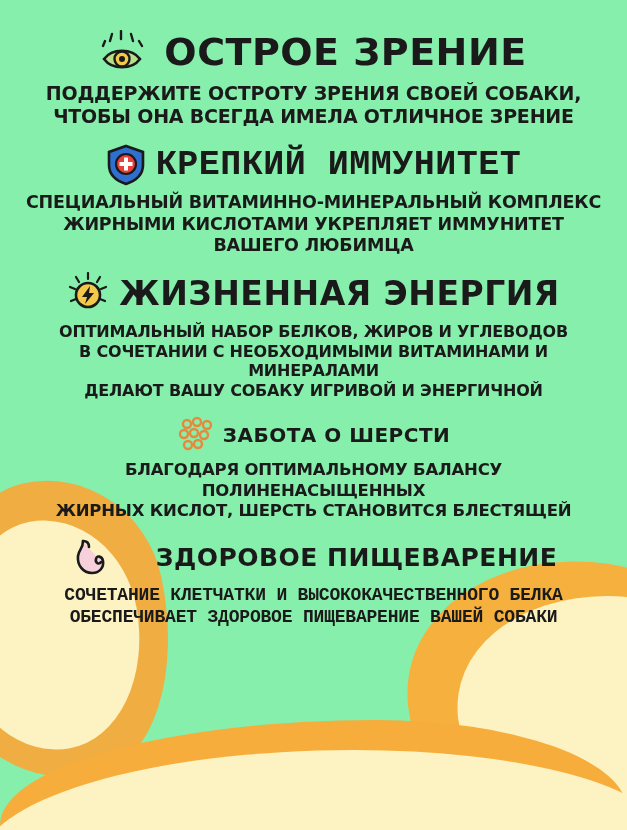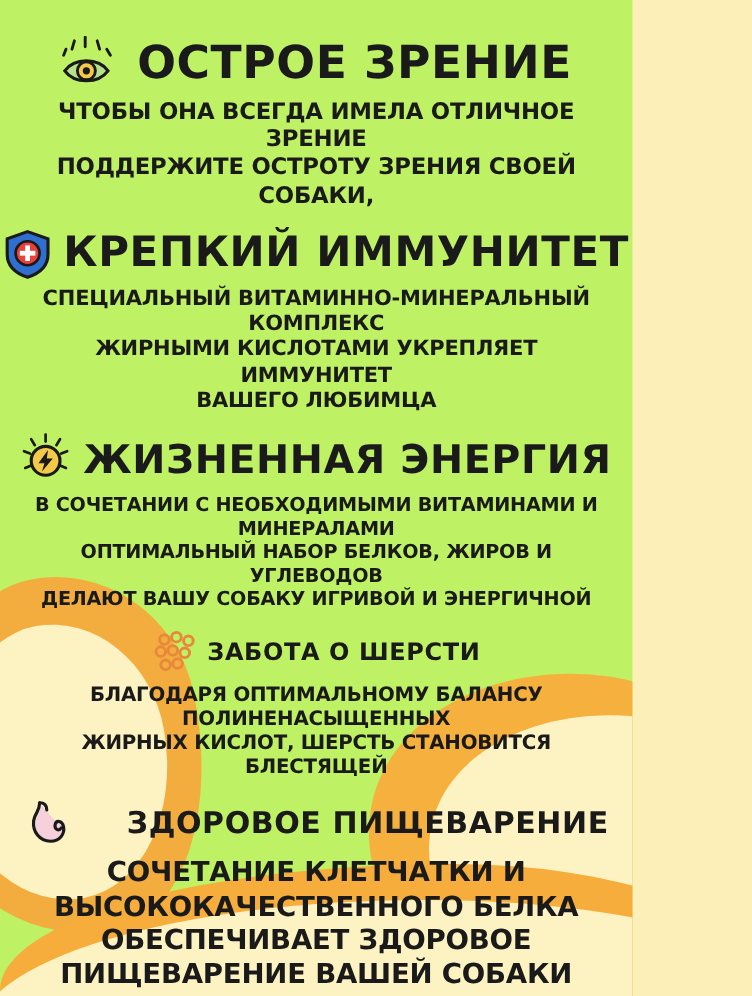--- a/index.html
+++ b/index.html
@@ -8,23 +8,23 @@
   }
   body {
     width: 627px;
     height: 830px;
     background: #fcf0b8;
     font-family: "Liberation Sans", sans-serif;
     overflow: hidden;
   }
   .poster {
     position: relative;
-    width: 527px;
+    width: 627px;
     height: 830px;
-    background: #bef264;
+    background: #86efac;
     overflow: hidden;
   }
   
   .wave-left-top {
     position: absolute;
     left: -60px;
     top: 480px;
     width: 230px;
     height: 300px;
     background: #f5a93c;
@@ -116,28 +116,28 @@
     padding: 0 4px;
   }
   .icon {
     display: inline-block;
     flex: 0 0 auto;
     line-height: 0;
   }
   
   .sec-vision .heading-text { font-size: 38px; }
   .sec-vision .body-text { font-size: 19px; }
-  .sec-immunity .heading-text { font-size: 35px; }
+  .sec-immunity .heading-text { font-size: 35px; font-family: Liberation Mono, monospace; }
   .sec-immunity .body-text { font-size: 17.5px; text-align: center; }
   .sec-energy .heading-text { font-size: 33px; }
   .sec-energy .body-text { font-size: 16px; }
   .sec-coat .heading-text { font-size: 20px; }
   .sec-coat .body-text { font-size: 16.5px; }
   .sec-digestion .heading-text { font-size: 25px; margin-left: 36px; }
-  .sec-digestion .body-text { font-size: 23px; }
+  .sec-digestion .body-text { font-size: 18px; font-family: Liberation Mono, monospace; }
 </style>
 </head>
 <body>
 
 <div class="poster">
 
   <div class="wave-left-top"></div>
   <div class="wave-left-inner"></div>
   <div class="wave-right"></div>
   <div class="wave-right-inner"></div>
@@ -157,22 +157,22 @@
               <line x1="5" y1="11" x2="3" y2="16"></line>
               <line x1="39" y1="11" x2="42" y2="16"></line>
             </g>
             <path d="M4 29 C12 18, 32 18, 40 29 C32 40, 12 40, 4 29 Z" fill="#b7e08a" stroke="#1a1a1a" stroke-width="2.6"></path>
             <circle cx="22" cy="29" r="7.5" fill="#f3c94a" stroke="#1a1a1a" stroke-width="2.4"></circle>
             <circle cx="22" cy="29" r="3" fill="#1a1a1a"></circle>
           </svg>
         </span>
         <span class="heading-text">ОСТРОЕ ЗРЕНИЕ</span>
       </div>
+      <div class="body-text">ПОДДЕРЖИТЕ ОСТРОТУ ЗРЕНИЯ СВОЕЙ СОБАКИ,</div>
       <div class="body-text">ЧТОБЫ ОНА ВСЕГДА ИМЕЛА ОТЛИЧНОЕ ЗРЕНИЕ</div>
-      <div class="body-text">ПОДДЕРЖИТЕ ОСТРОТУ ЗРЕНИЯ СВОЕЙ СОБАКИ,</div>
     </div>
 
     <div class="section sec-immunity">
       <div class="heading-row">
         <span class="icon">
           <svg width="40" height="42" viewBox="0 0 40 42">
             <path d="M20 2 L37 8 V21 C37 31, 29 37, 20 40 C11 37, 3 31, 3 21 V8 Z" fill="#2f6fd0" stroke="#1a1a1a" stroke-width="2.6"></path>
             <circle cx="20" cy="20" r="10" fill="#e8413c" stroke="#1a1a1a" stroke-width="2.2"></circle>
             <rect x="18" y="13.5" width="4" height="13" fill="#ffffff"></rect>
             <rect x="13.5" y="18" width="13" height="4" fill="#ffffff"></rect>
@@ -197,22 +197,22 @@
               <line x1="39" y1="15" x2="34" y2="17"></line>
               <line x1="4" y1="29" x2="9" y2="27"></line>
               <line x1="38" y1="29" x2="33" y2="27"></line>
             </g>
             <circle cx="21" cy="23" r="12" fill="#f3c94a" stroke="#1a1a1a" stroke-width="2.6"></circle>
             <path d="M23 14 L15 25 H20 L18 32 L27 21 H22 Z" fill="#1a1a1a"></path>
           </svg>
         </span>
         <span class="heading-text">ЖИЗНЕННАЯ ЭНЕРГИЯ</span>
       </div>
+      <div class="body-text">ОПТИМАЛЬНЫЙ НАБОР БЕЛКОВ, ЖИРОВ И УГЛЕВОДОВ</div>
       <div class="body-text">В СОЧЕТАНИИ С НЕОБХОДИМЫМИ ВИТАМИНАМИ И МИНЕРАЛАМИ</div>
-      <div class="body-text">ОПТИМАЛЬНЫЙ НАБОР БЕЛКОВ, ЖИРОВ И УГЛЕВОДОВ</div>
       <div class="body-text">ДЕЛАЮТ ВАШУ СОБАКУ ИГРИВОЙ И ЭНЕРГИЧНОЙ</div>
     </div>
 
     <div class="section sec-coat">
       <div class="heading-row">
         <span class="icon">
           <svg width="36" height="38" viewBox="0 0 36 38">
             <g fill="none" stroke="#e8883c" stroke-width="2.4" stroke-linecap="round">
               <path d="M6 8 a4 4 0 1 1 8 0 a4 4 0 1 1 -8 0"></path>
               <path d="M16 6 a4 4 0 1 1 8 0 a4 4 0 1 1 -8 0"></path>

